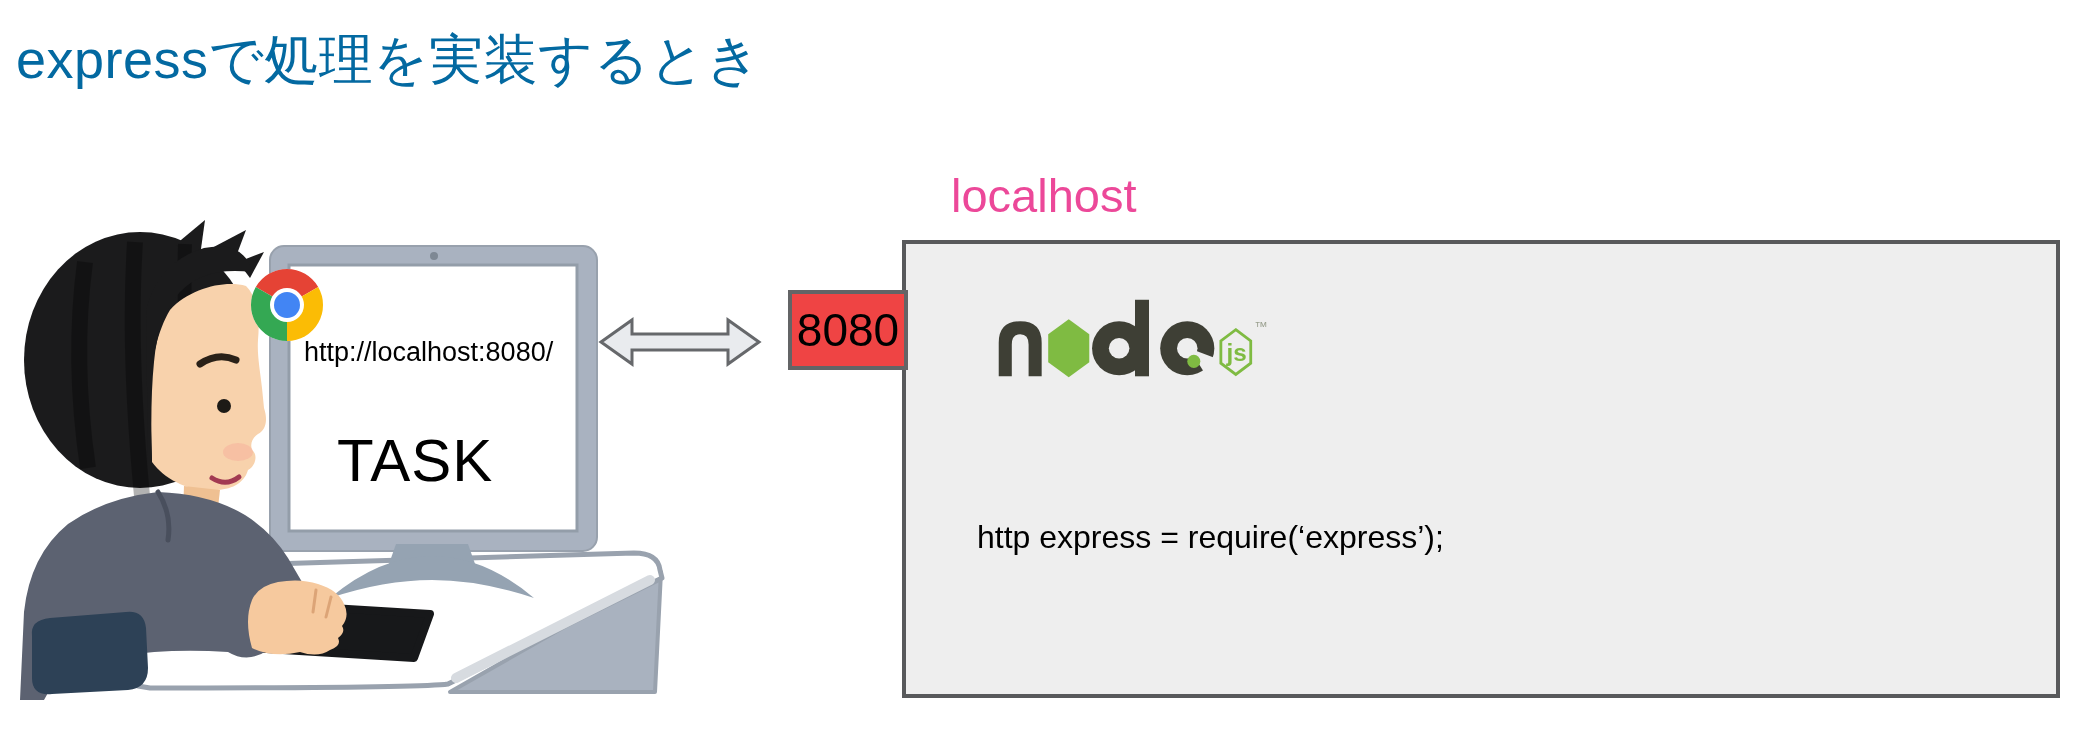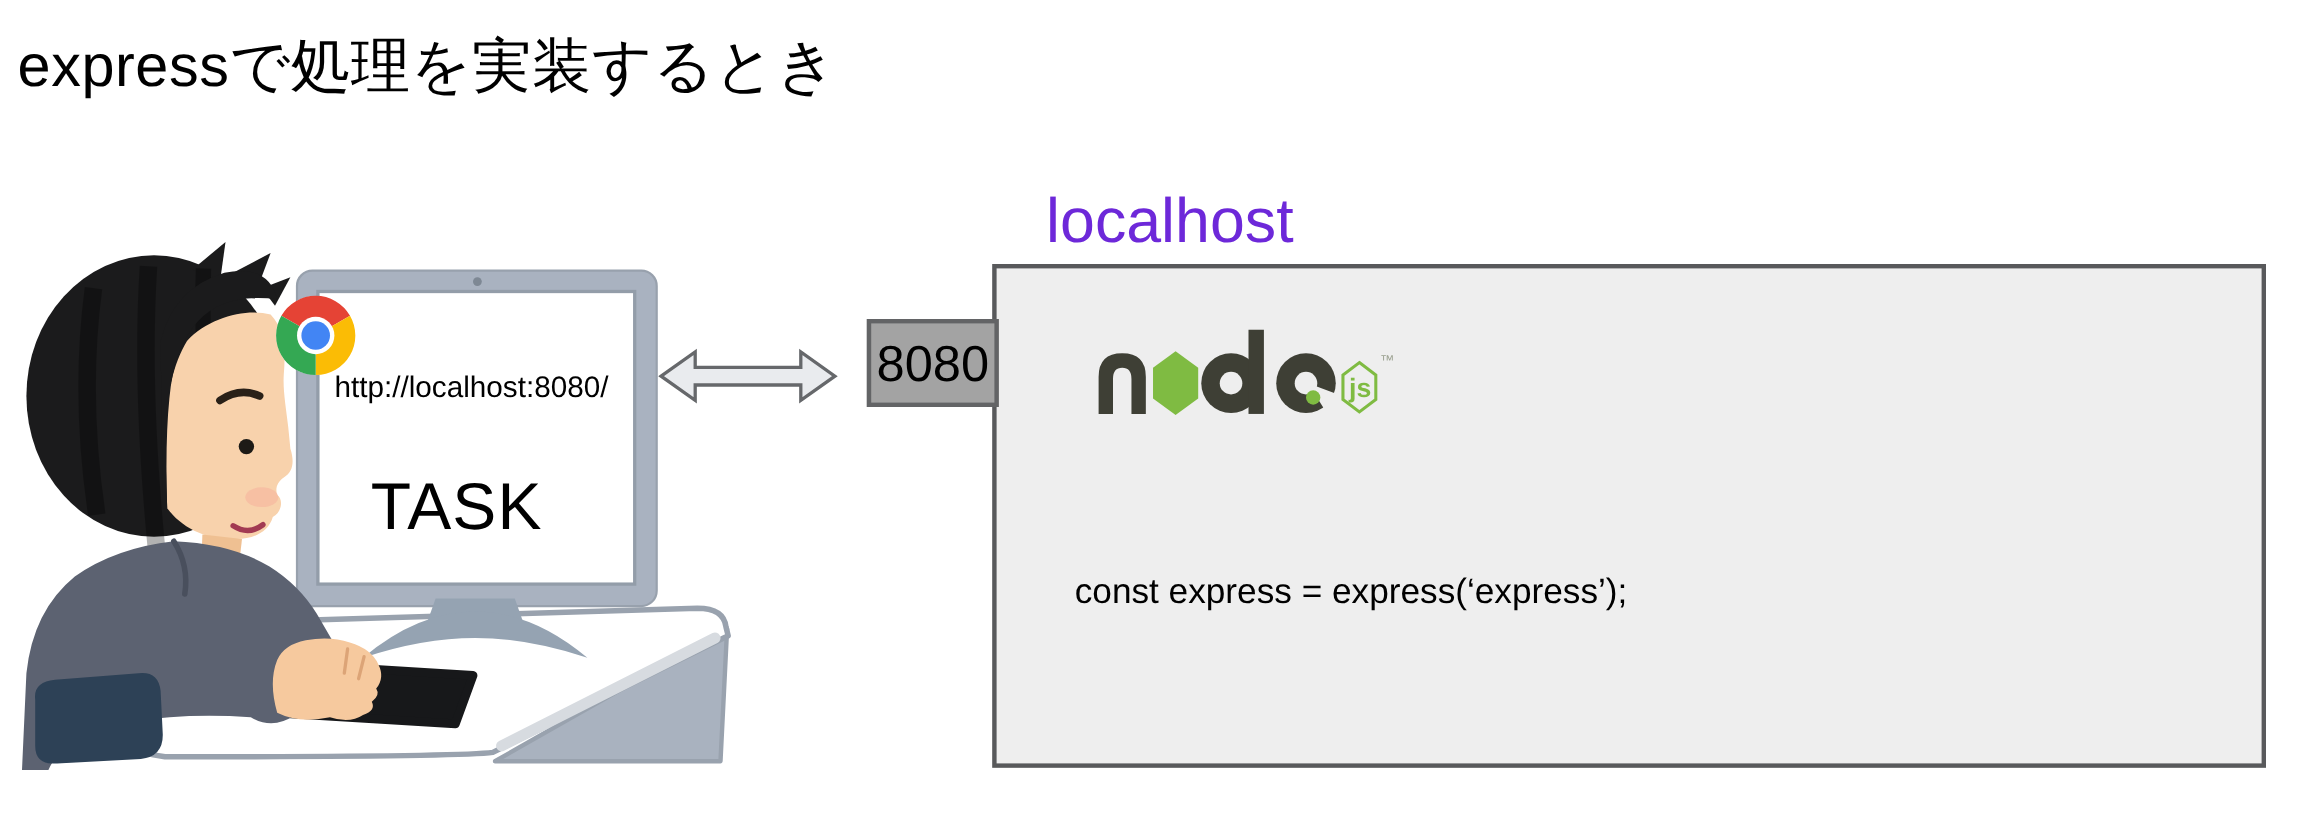--- a/index.html
+++ b/index.html
@@ -2,32 +2,32 @@
 <html><head>
 <meta charset="utf-8">
 <style>
   html,body{margin:0;padding:0;}
   body{
     width:2100px;height:750px;position:relative;background:#ffffff;
     font-family:"Liberation Sans", sans-serif;color:#000;overflow:hidden;
   }
   .abs{position:absolute;}
   .title{
-    left:16px;top:24px;font-size:54px;letter-spacing:0.5px;color:#000000;
+    left:16px;top:24px;font-size:54px;letter-spacing:0.5px;color:#0369a1;
   }
   .server-label{
-    left:951px;top:168px;font-size:57px;color:#6d28d9;
+    left:951px;top:168px;font-size:47px;color:#ec4899;
   }
   .server-box{
     left:902px;top:240px;width:1150px;height:450px;
     background:#eeeeee;border:4px solid #58595b;
   }
   .port-box{
     left:788px;top:290px;width:112px;height:72px;
-    background:#a3a3a3;border:4px solid #636466;
+    background:#ef4444;border:4px solid #636466;
     display:flex;align-items:center;justify-content:center;
     font-size:46px;z-index:5;
   }
   .url-text{
     left:304px;top:337px;width:270px;font-size:27px;white-space:nowrap;z-index:4;
   }
   .task-text{
     left:337px;top:426px;font-size:60px;letter-spacing:1px;z-index:4;
   }
   .code-block{
@@ -129,16 +129,16 @@
   <circle cx="206" cy="58" r="11" fill="#eeeeee"></circle>
   <polygon points="208,58 240,70 228,90" fill="#eeeeee"></polygon>
   <circle cx="213" cy="72" r="7" fill="#7fbb42"></circle>
 
   <polygon points="258,38 274,50 274,74 258,86 242,74 242,50" fill="none" stroke="#7fbb42" stroke-width="3"></polygon>
   <text x="248" y="72" font-family="Liberation Sans, sans-serif" font-size="26" font-weight="bold" fill="#7fbb42">js</text>
   <text x="278" y="40" font-family="Liberation Sans, sans-serif" font-size="14" fill="#9aa08f">™</text>
 </svg>
 
 <div class="abs code-block">
-  <div>const express = express(‘express’);</div>
+  <div>http express = require(‘express’);</div>
   
   
 </div>
 
 </body></html>

